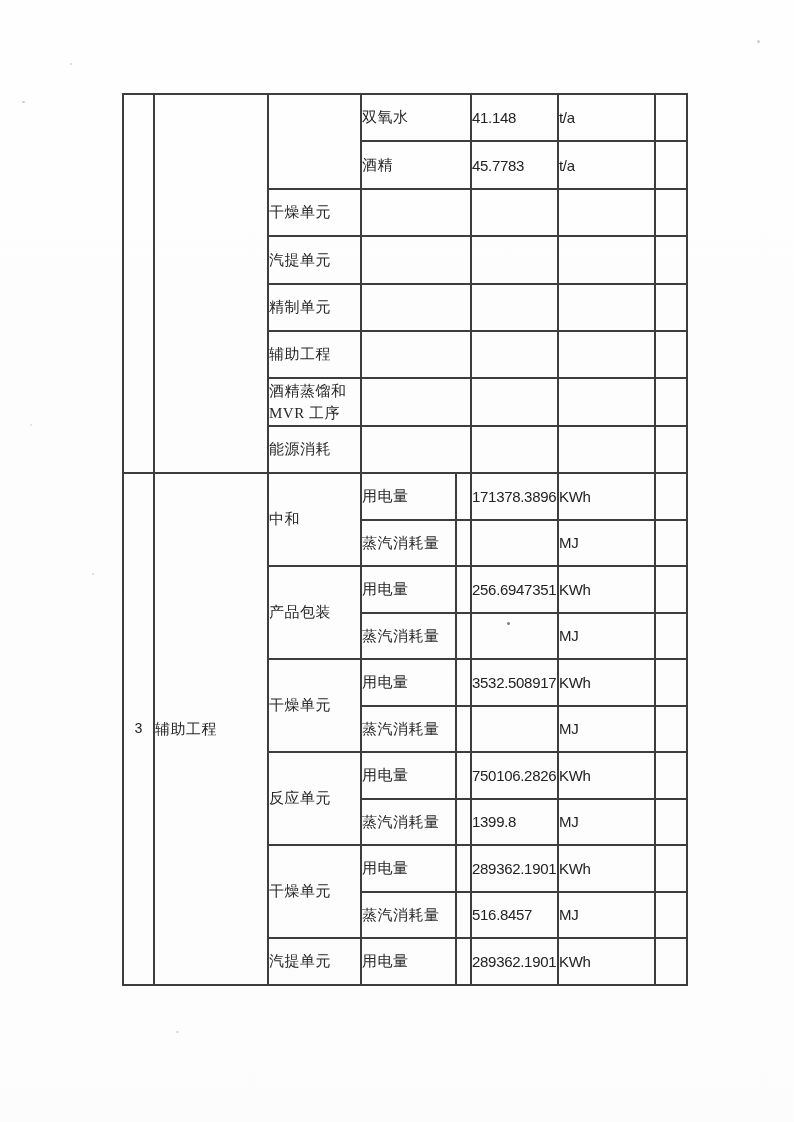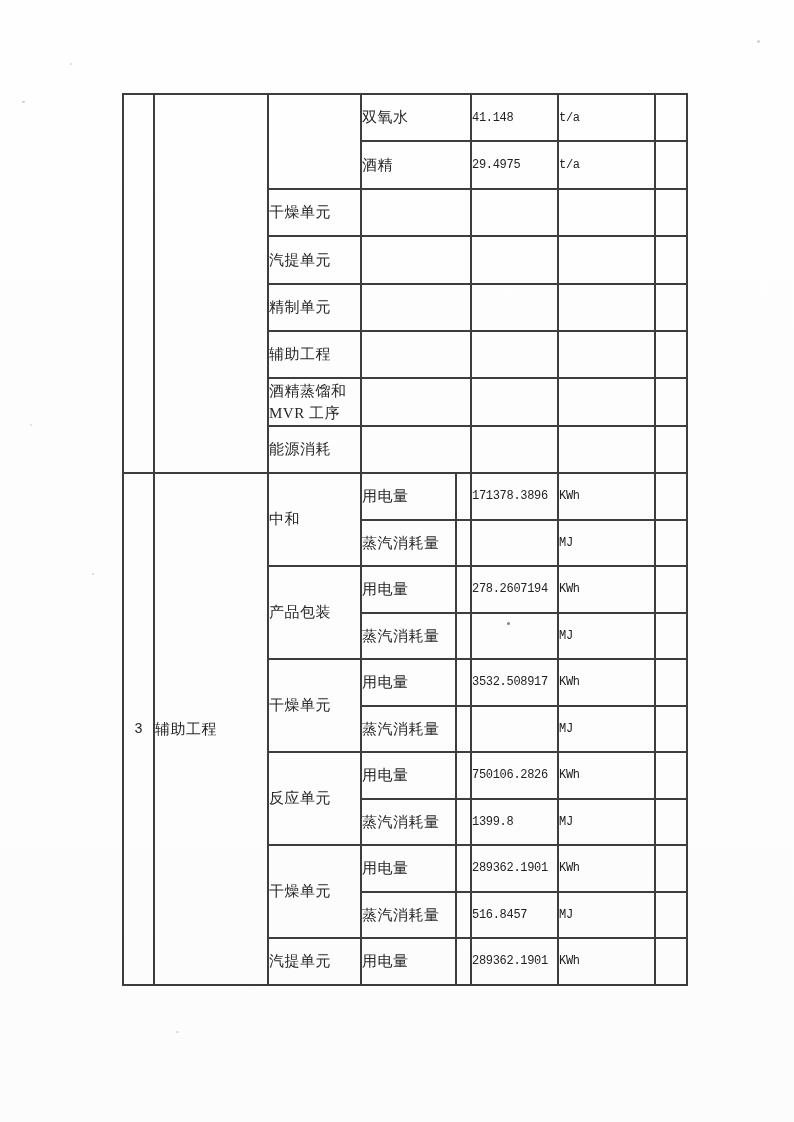--- a/index.html
+++ b/index.html
@@ -33,22 +33,22 @@
   tbody.lower tr { height: 46.5px; }
   .cjk {
     font-size: 15px;
     line-height: 1.5;
     padding-left: 7px;
     padding-right: 4px;
     letter-spacing: 0.5px;
     color: #272727;
   }
   .num {
-    font-family: Liberation Mono, monospace;
-    font-size: 12px;
+    font-family: Liberation Sans, sans-serif;
+    font-size: 15px;
     letter-spacing: -0.3px;
     padding-left: 7px;
     white-space: nowrap;
     color: #222;
   }
   .rowno {
     font-family: "Liberation Mono", "DejaVu Sans Mono", monospace;
     font-size: 14px;
     text-align: center;
     color: #222;
@@ -89,21 +89,21 @@
         <td rowspan="8"></td>
         <td rowspan="8"></td>
         <td rowspan="2"></td>
         <td colspan="2" class="cjk">双氧水</td>
         <td class="num">41.148</td>
         <td class="num">t/a</td>
         <td></td>
       </tr>
       <tr>
         <td colspan="2" class="cjk">酒精</td>
-        <td class="num">29.4975</td>
+        <td class="num">45.7783</td>
         <td class="num">t/a</td>
         <td></td>
       </tr>
       <tr>
         <td class="cjk">干燥单元</td>
         <td colspan="2"></td>
         <td></td>
         <td></td>
         <td></td>
       </tr>
@@ -160,21 +160,21 @@
         <td></td>
         <td class="num"></td>
         <td class="num">MJ</td>
         <td></td>
       </tr>
 
       <tr>
         <td rowspan="2" class="cjk">产品包装</td>
         <td class="cjk">用电量</td>
         <td></td>
-        <td class="num">278.2607194</td>
+        <td class="num">256.6947351</td>
         <td class="num">KWh</td>
         <td></td>
       </tr>
       <tr>
         <td class="cjk">蒸汽消耗量</td>
         <td></td>
         <td class="num"></td>
         <td class="num">MJ</td>
         <td></td>
       </tr>

